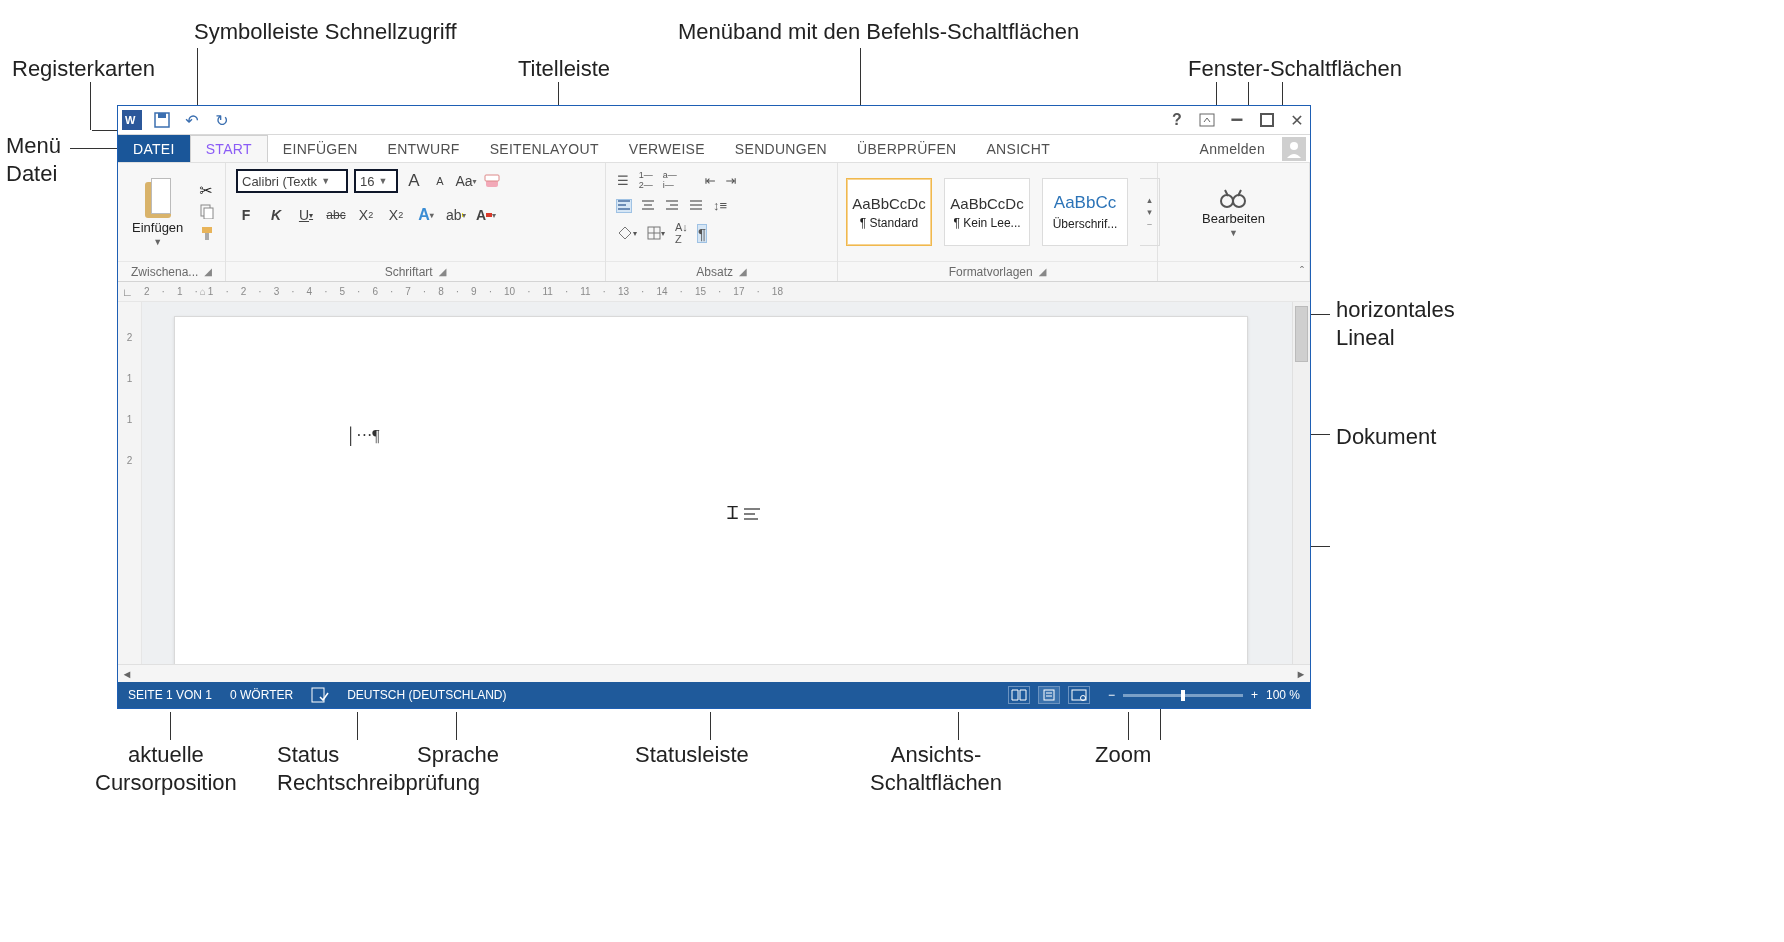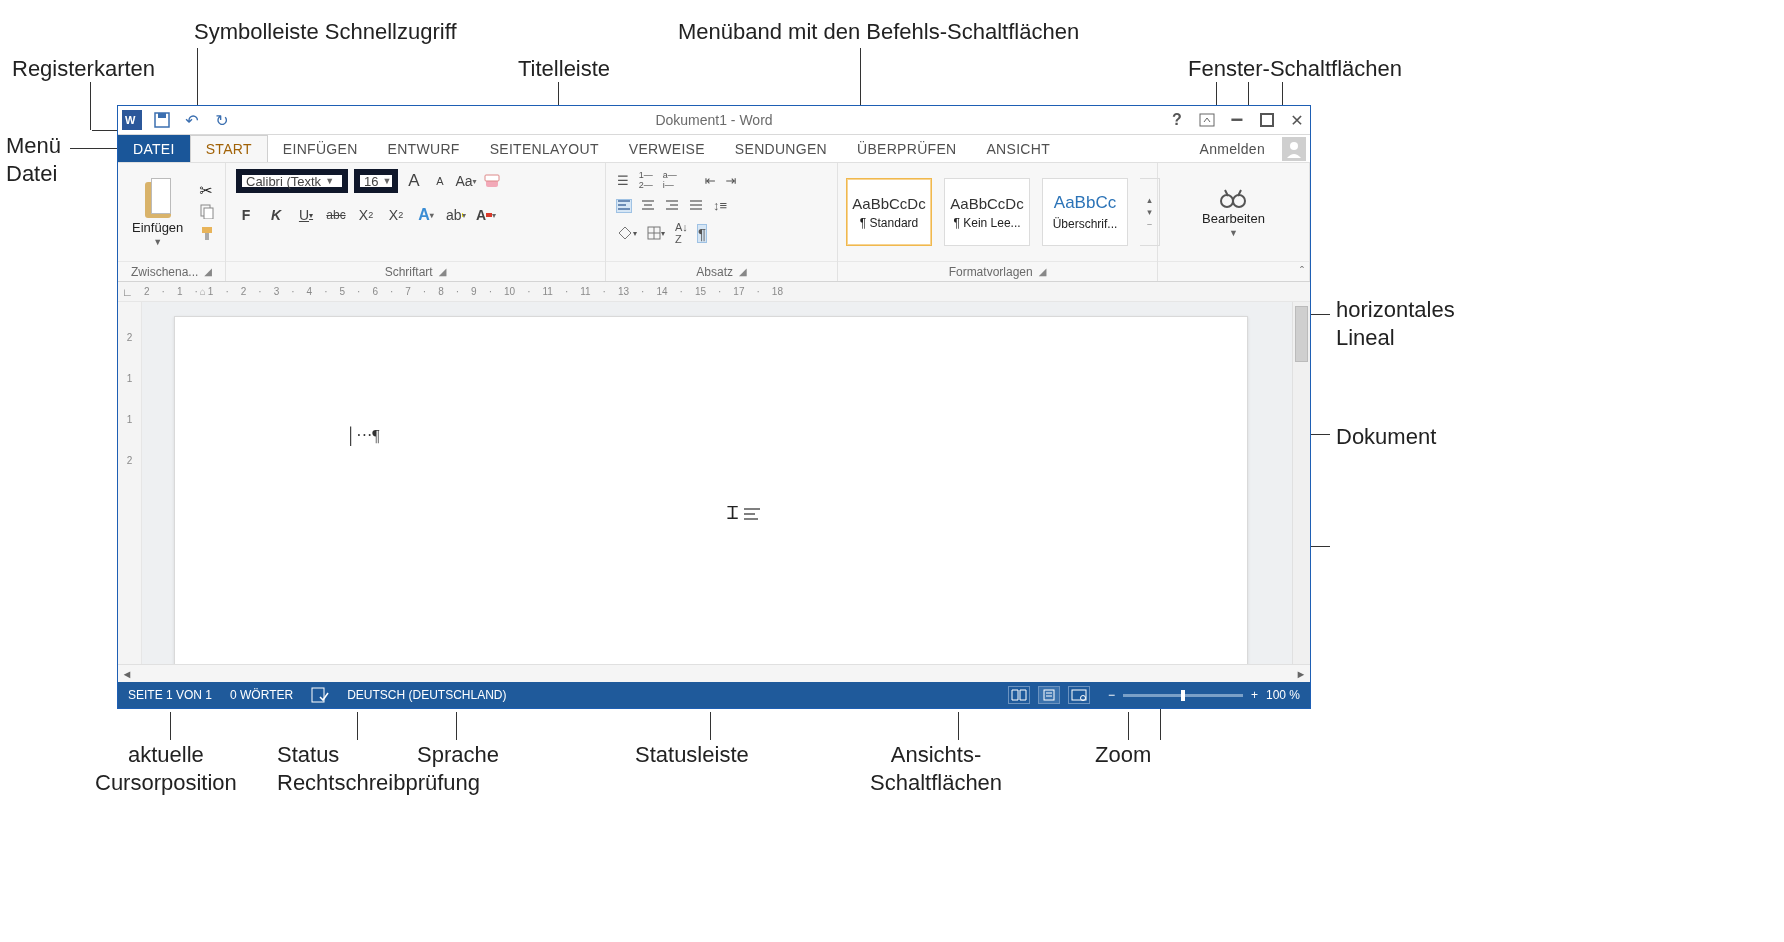--- a/index.html
+++ b/index.html
@@ -8,37 +8,37 @@
 .callout-line{position:absolute;background:#333}
 .window{position:absolute;left:117px;top:105px;width:1194px;height:604px;border:1px solid #1e5fb4;background:#fff;display:flex;flex-direction:column}
 .qat{height:28px;background:#fff;display:flex;align-items:center;padding:0 4px;gap:10px}
 .qicon{width:20px;height:20px;display:flex;align-items:center;justify-content:center}
 .titlebar-center{position:absolute;left:0;right:0;top:0;height:28px;display:flex;align-items:center;justify-content:center;font-size:14px;color:#6b6b6b;pointer-events:none}
 .winbtns{position:absolute;right:4px;top:0;height:28px;display:flex;align-items:center;gap:12px}
 .winbtns .wb{width:18px;height:18px;display:flex;align-items:center;justify-content:center;color:#555}
 .tabbar{height:28px;display:flex;align-items:stretch;border-top:1px solid #d9d9d9}
 .tab{padding:0 15px;display:flex;align-items:center;font-size:14px;color:#505050;letter-spacing:.3px;text-transform:uppercase;cursor:default}
 .tab.file{background:#1a5699;color:#fff;font-weight:400}
-.tab.active{color:#a16207;border:1px solid #d0d0d0;border-bottom:none;background:#f7f7f7}
+.tab.active{color:#8b5cf6;border:1px solid #d0d0d0;border-bottom:none;background:#f7f7f7}
 .tab.signin{margin-left:auto;text-transform:none;color:#505050}
 .avatar{width:24px;height:24px;background:#cfcfcf;display:flex;align-items:center;justify-content:center;margin:2px 4px 0 2px}
 .ribbon{height:120px;background:#f7f7f7;border-top:1px solid #e0e0e0;border-bottom:1px solid #d4d4d4;display:flex}
 .rgroup{display:flex;flex-direction:column;border-right:1px solid #e2e2e2}
 .rgroup-body{flex:1;display:flex;align-items:center;padding:4px 8px;gap:6px}
 .rgroup-label{height:20px;font-size:12px;color:#6a6a6a;text-align:center;display:flex;align-items:center;justify-content:center;gap:6px;border-top:1px solid #e8e8e8;padding:0 6px}
 .dlaunch{font-size:10px;color:#888}
 .clipboard-btn{display:flex;flex-direction:column;align-items:center;gap:2px;padding:2px 6px}
 .clip-icon{width:34px;height:40px;position:relative}
 .clip-icon .board{position:absolute;inset:4px 4px 0 4px;background:#d9b36a;border-radius:3px}
 .clip-icon .paper{position:absolute;left:10px;top:0;width:20px;height:36px;background:#fff;border:1px solid #bbb}
 .mini-col{display:flex;flex-direction:column;gap:4px;padding-left:4px}
 .mini{width:18px;height:18px}
 .font-row{display:flex;align-items:center;gap:6px}
 .font-row2{display:flex;align-items:center;gap:10px;margin-top:6px}
-.dd{height:24px;border:6px solid #0f172a;background:#fff;display:flex;align-items:center;padding:0 4px;font-size:13px;color:#444}
+.dd{height:24px;border:2px solid #0f172a;background:#fff;display:flex;align-items:center;padding:0 4px;font-size:13px;color:#444}
 .dd .car{margin-left:4px;font-size:9px;color:#666}
 .fname{width:112px}
 .fsize{width:44px}
 .btnrow{display:flex;align-items:center;gap:8px}
 .tb{width:20px;height:20px;display:flex;align-items:center;justify-content:center;font-size:14px;color:#444}
 .tb.small{font-size:11px}
 .pbtn{border:1px solid transparent;display:flex;align-items:center;justify-content:center;font-size:13px;color:#555}
 .pbtn.sel{background:#d6e6f5;border-color:#9fc2e4}
 .styles-row{display:flex;align-items:stretch;gap:12px}
 .stylecard{width:86px;height:68px;border:1px solid #dcdcdc;background:#fff;display:flex;flex-direction:column;align-items:center;justify-content:center;gap:4px;font-size:12px}
@@ -137,23 +137,20 @@
     </span>
     <span class="qicon">
       <svg width="18" height="18">
           <rect x="2" y="2" width="14" height="14" fill="none" stroke="#3b6fb0" stroke-width="1.5"></rect>
           <rect x="5" y="2" width="8" height="5" fill="#3b6fb0"></rect>
         </svg>
     </span>
     <span class="qicon" style="color:#3b6fb0;font-size:16px">↶</span>
     <span class="qicon" style="color:#3b6fb0;font-size:16px">↻</span>
   </div>
-  <div class="titlebar-center">
-      <span>Dokument1 - Word</span>
-    </div>
   <div class="winbtns">
     <span class="wb" style="font-weight:bold">?</span>
     <span class="wb">
       <svg width="16" height="14">
           <rect x="1" y="1" width="14" height="12" fill="none" stroke="#666"></rect>
           <path d="M5 9 L8 5 L11 9" fill="none" stroke="#666"></path>
         </svg>
     </span>
     <span class="wb" style="font-size:22px;font-weight:bold">−</span>
     <span class="wb">

